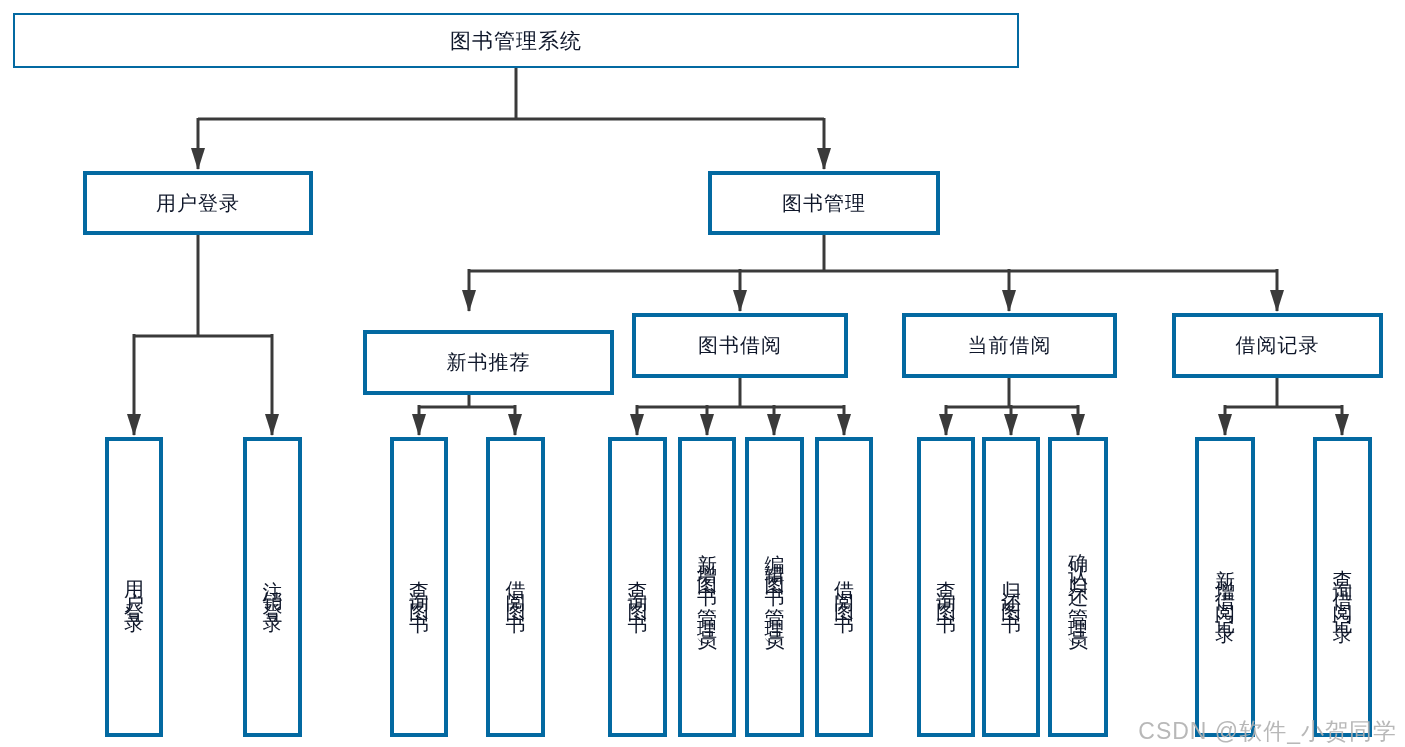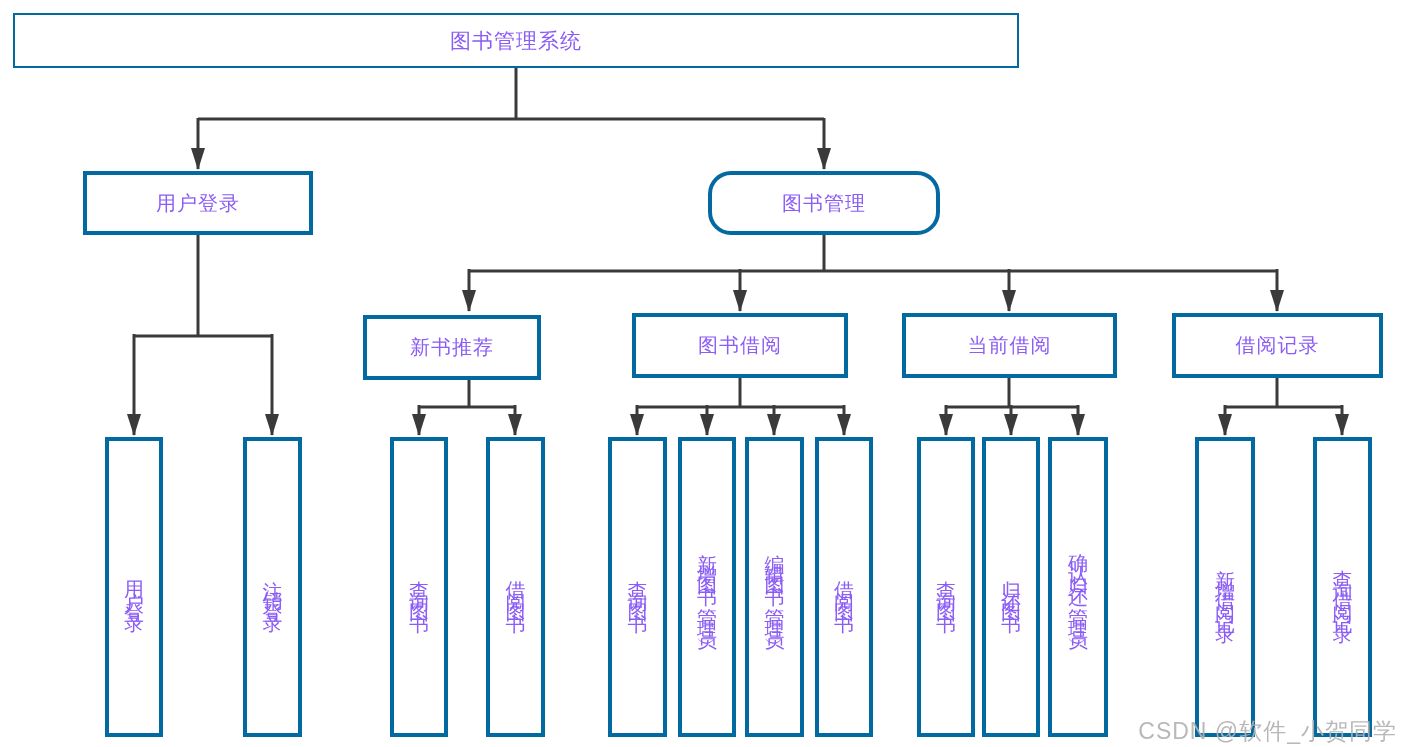--- a/index.html
+++ b/index.html
@@ -29,21 +29,21 @@
     position: absolute;
     box-sizing: border-box;
     border: 4px solid #0369a1;
     background: #ffffff;
     display: flex;
     align-items: center;
     justify-content: center;
     font-size: 20px;
     letter-spacing: 1px;
     z-index: 2;
-    color: #8b5cf6;
+    color: #0f172a;
   }
   .node.root {
     border-width: 2px;
     font-size: 21px;
   }
   .node.leaf .vtext {
     writing-mode: vertical-rl;
     text-orientation: mixed;
     white-space: nowrap;
     letter-spacing: 11px;
@@ -116,25 +116,25 @@
     </g>
   </svg>
 
   <div class="node root" style="left:13px; top:13px; width:1006px; height:55px;">
     <span>图书管理系统</span>
   </div>
 
   <div class="node" style="left:83px; top:171px; width:230px; height:64px;">
     <span>用户登录</span>
   </div>
-  <div class="node" style="left:708px; top:171px; width:232px; height:64px;border-radius:23px;">
+  <div class="node" style="left:708px; top:171px; width:232px; height:64px;">
     <span>图书管理</span>
   </div>
 
-  <div class="node" style="left:363px; top:315px; width:178px; height:65px;">
+  <div class="node" style="left:363px; top:330px; width:251px; height:65px;">
     <span>新书推荐</span>
   </div>
   <div class="node" style="left:902px; top:313px; width:215px; height:65px;">
     <span>当前借阅</span>
   </div>
   <div class="node" style="left:632px; top:313px; width:216px; height:65px;">
     <span>图书借阅</span>
   </div>
   <div class="node" style="left:1172px; top:313px; width:211px; height:65px;">
     <span>借阅记录</span>

